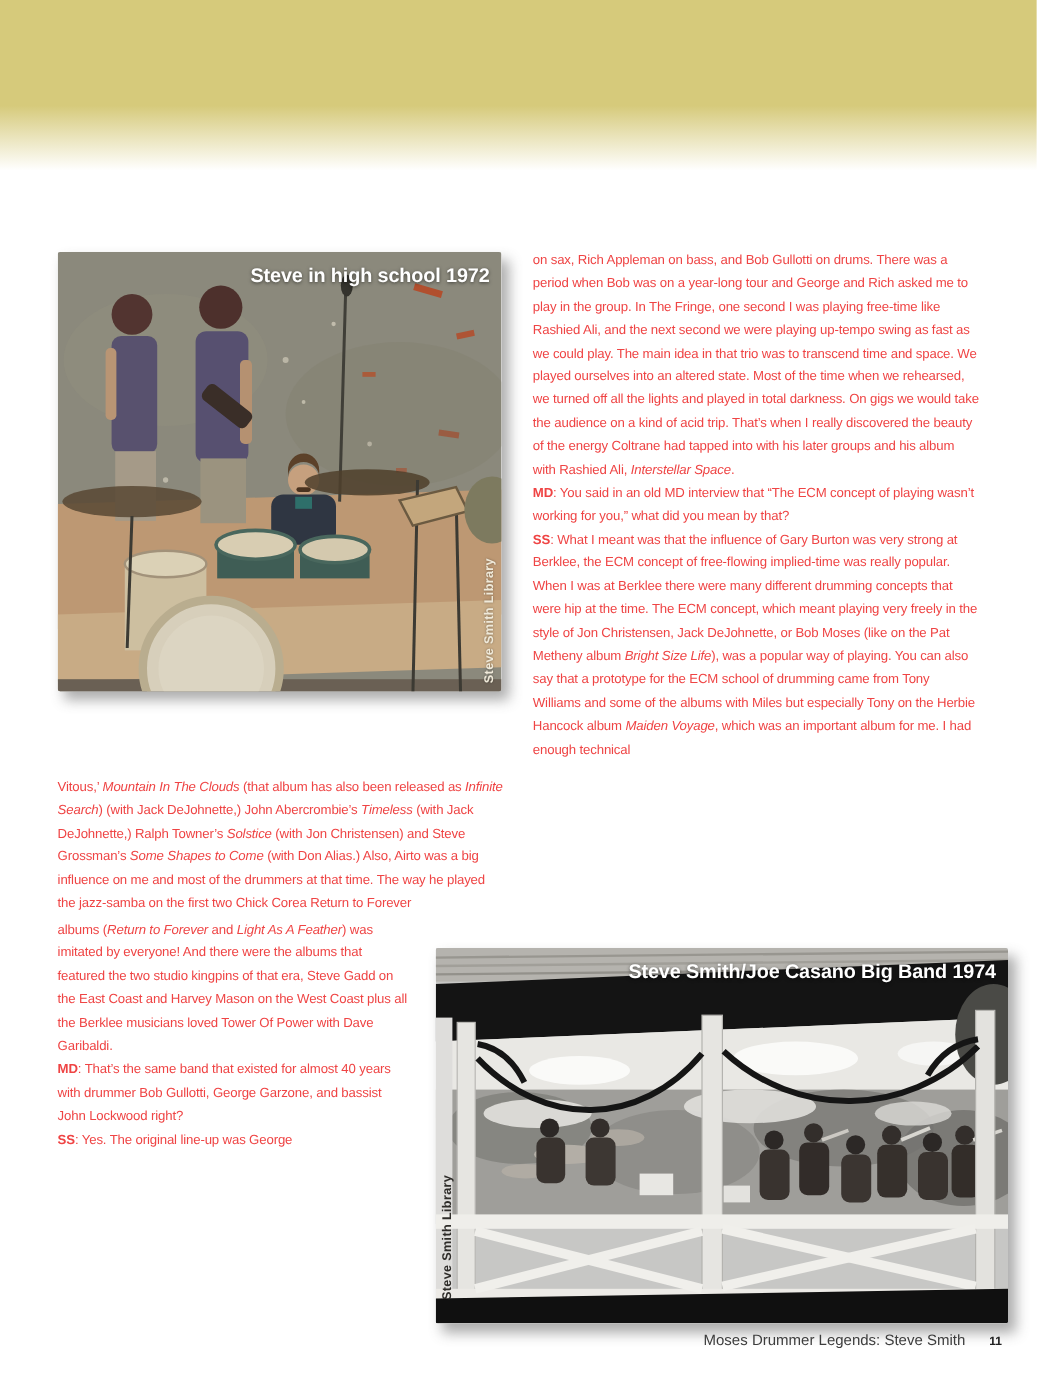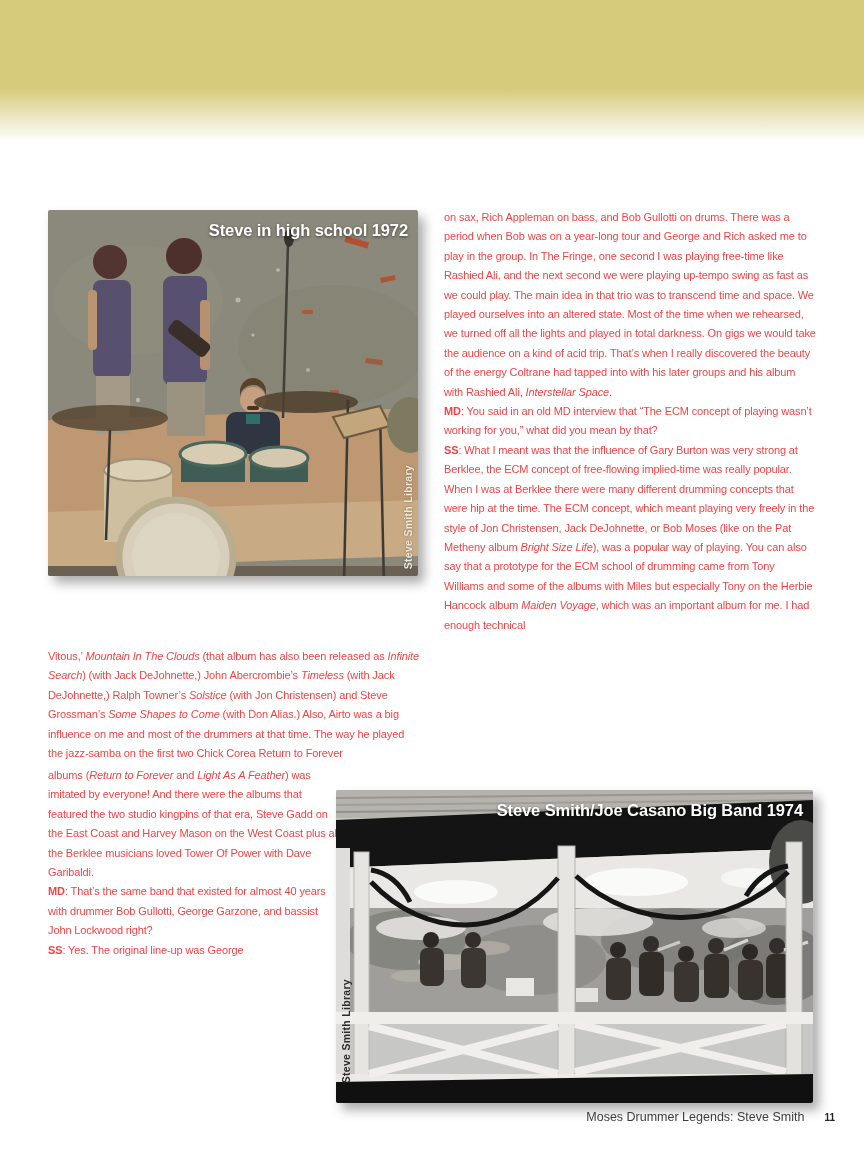--- a/index.html
+++ b/index.html
@@ -117,21 +117,21 @@
 <div class="col" style="left:48px;top:608px;width:372px;margin-top:39px;">
   <p><span>Vitous,’ </span><span class="i">Mountain In The Clouds</span><span> (that album has also been released as </span><span class="i">Infinite Search</span><span>) (with Jack DeJohnette,) John Abercrombie’s </span><span class="i">Timeless</span><span> (with Jack DeJohnette,) Ralph Towner’s </span><span class="i">Solstice</span><span> (with Jon Christensen) and Steve Grossman’s </span><span class="i">Some Shapes to Come</span><span> (with Don Alias.) Also, Airto was a big influence on me and most of the drummers at that time. The way he played the jazz-samba on the first two Chick Corea Return to Forever</span></p>
 </div>
 
 <div class="col" style="left:48px;top:766px;width:294px;">
     <p><span>albums (</span><span class="i">Return to Forever</span><span> and </span><span class="i">Light As A Feather</span><span>) was imitated by everyone! And there were the albums that featured the two studio kingpins of that era, Steve Gadd on the East Coast and Harvey Mason on the West Coast plus all the Berklee musicians loved Tower Of Power with Dave Garibaldi.</span></p>
     <p><span class="b">MD</span><span>: That’s the same band that existed for almost 40 years with drummer Bob Gullotti, George Garzone, and bassist John Lockwood right?</span></p>
     <p><span class="b">SS</span><span>: Yes. The original line-up was George</span></p>
   </div>
 
-<figure class="photo" style="left:336px;top:790px;width:477px;height:313px;margin:0;">
+<figure class="photo" style="left:363px;top:790px;width:477px;height:313px;margin:0;">
   <svg viewBox="0 0 477 313" width="477" height="313">
     <rect width="477" height="313" fill="#c7c7c5"></rect>
     <g>
       <rect width="477" height="28" fill="#b5b3ae"></rect>
       <line x1="0" y1="8" x2="477" y2="3" stroke="#989690" stroke-width="2"></line>
       <line x1="0" y1="15" x2="477" y2="10" stroke="#a19f99" stroke-width="2"></line>
       <line x1="0" y1="22" x2="477" y2="17" stroke="#93918b" stroke-width="2"></line>
     </g>
     <polygon points="0,30 477,10 477,58 0,78" fill="#141414"></polygon>
     <polygon points="0,78 477,58 477,122 0,142" fill="#e9e8e4"></polygon>

